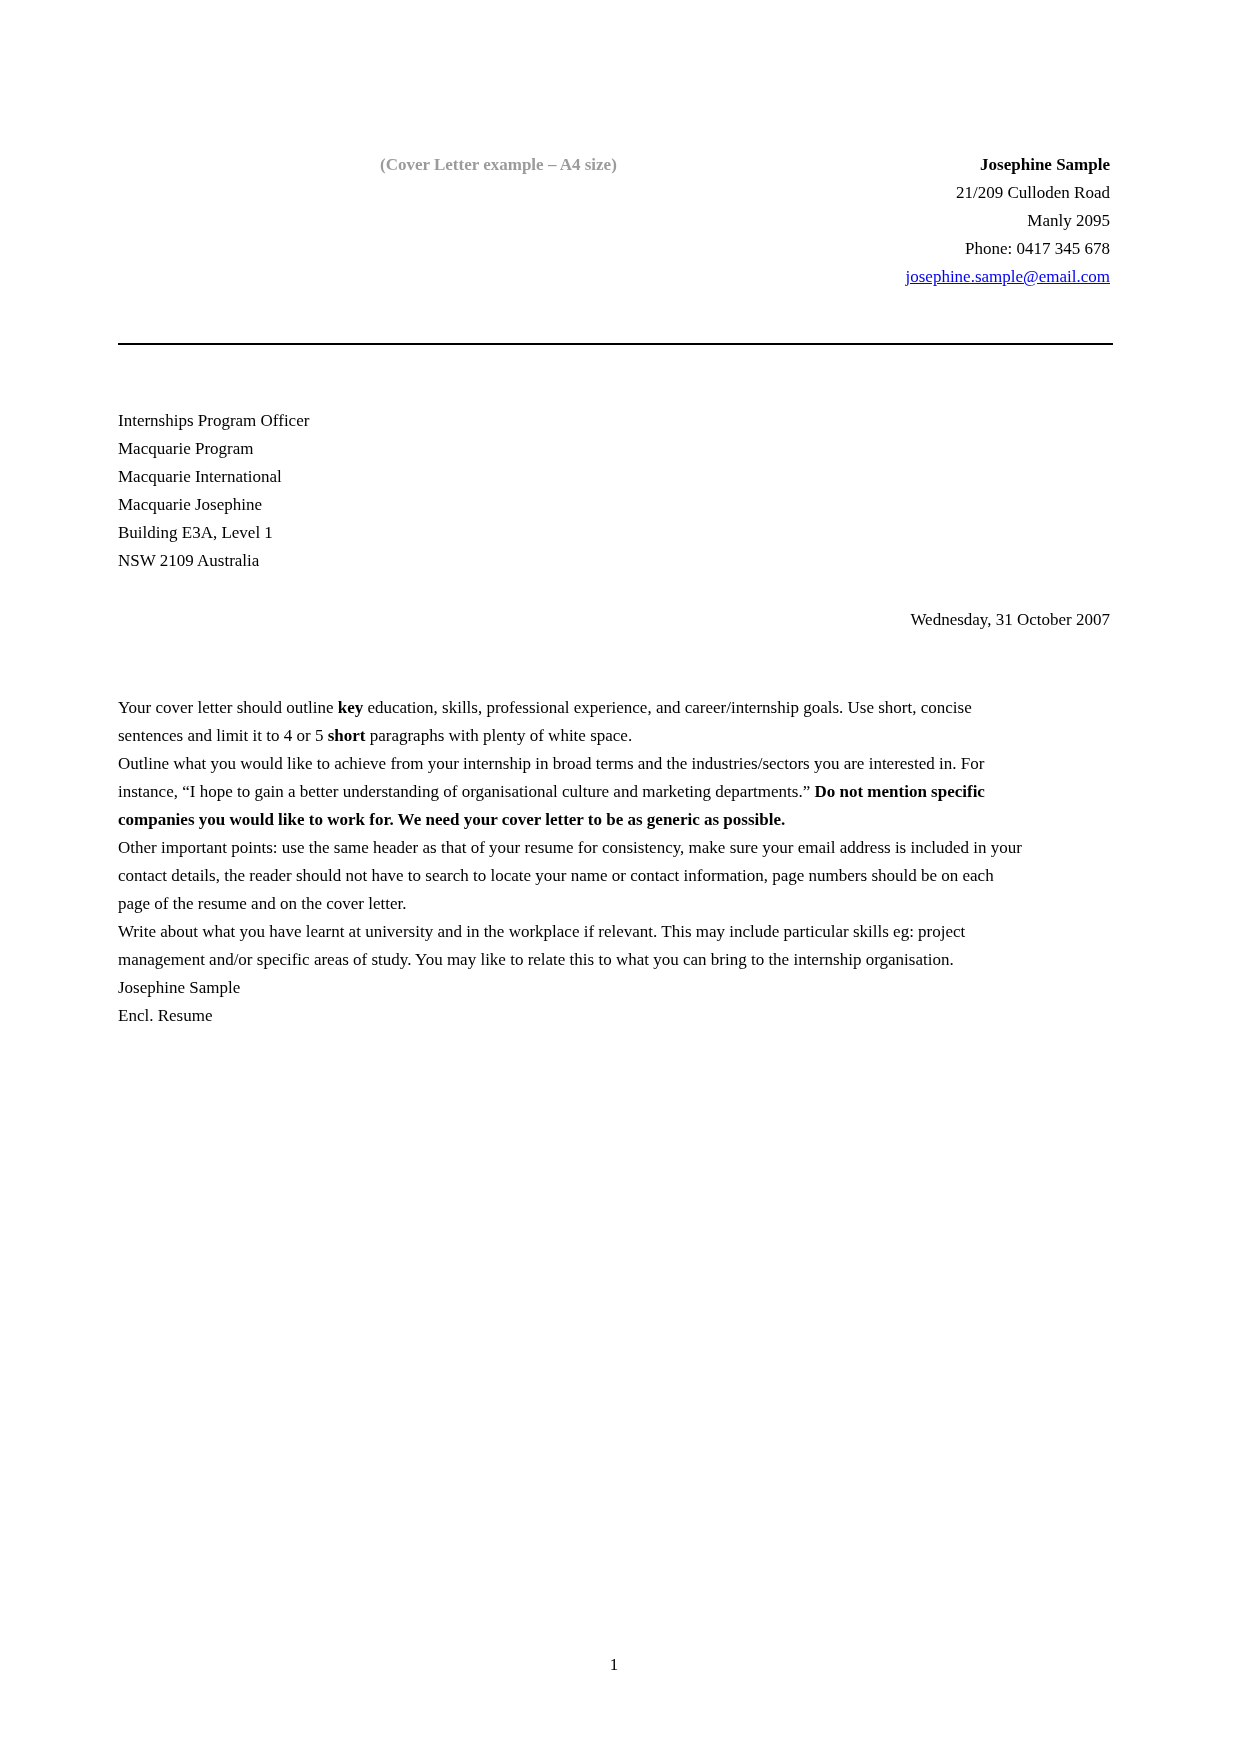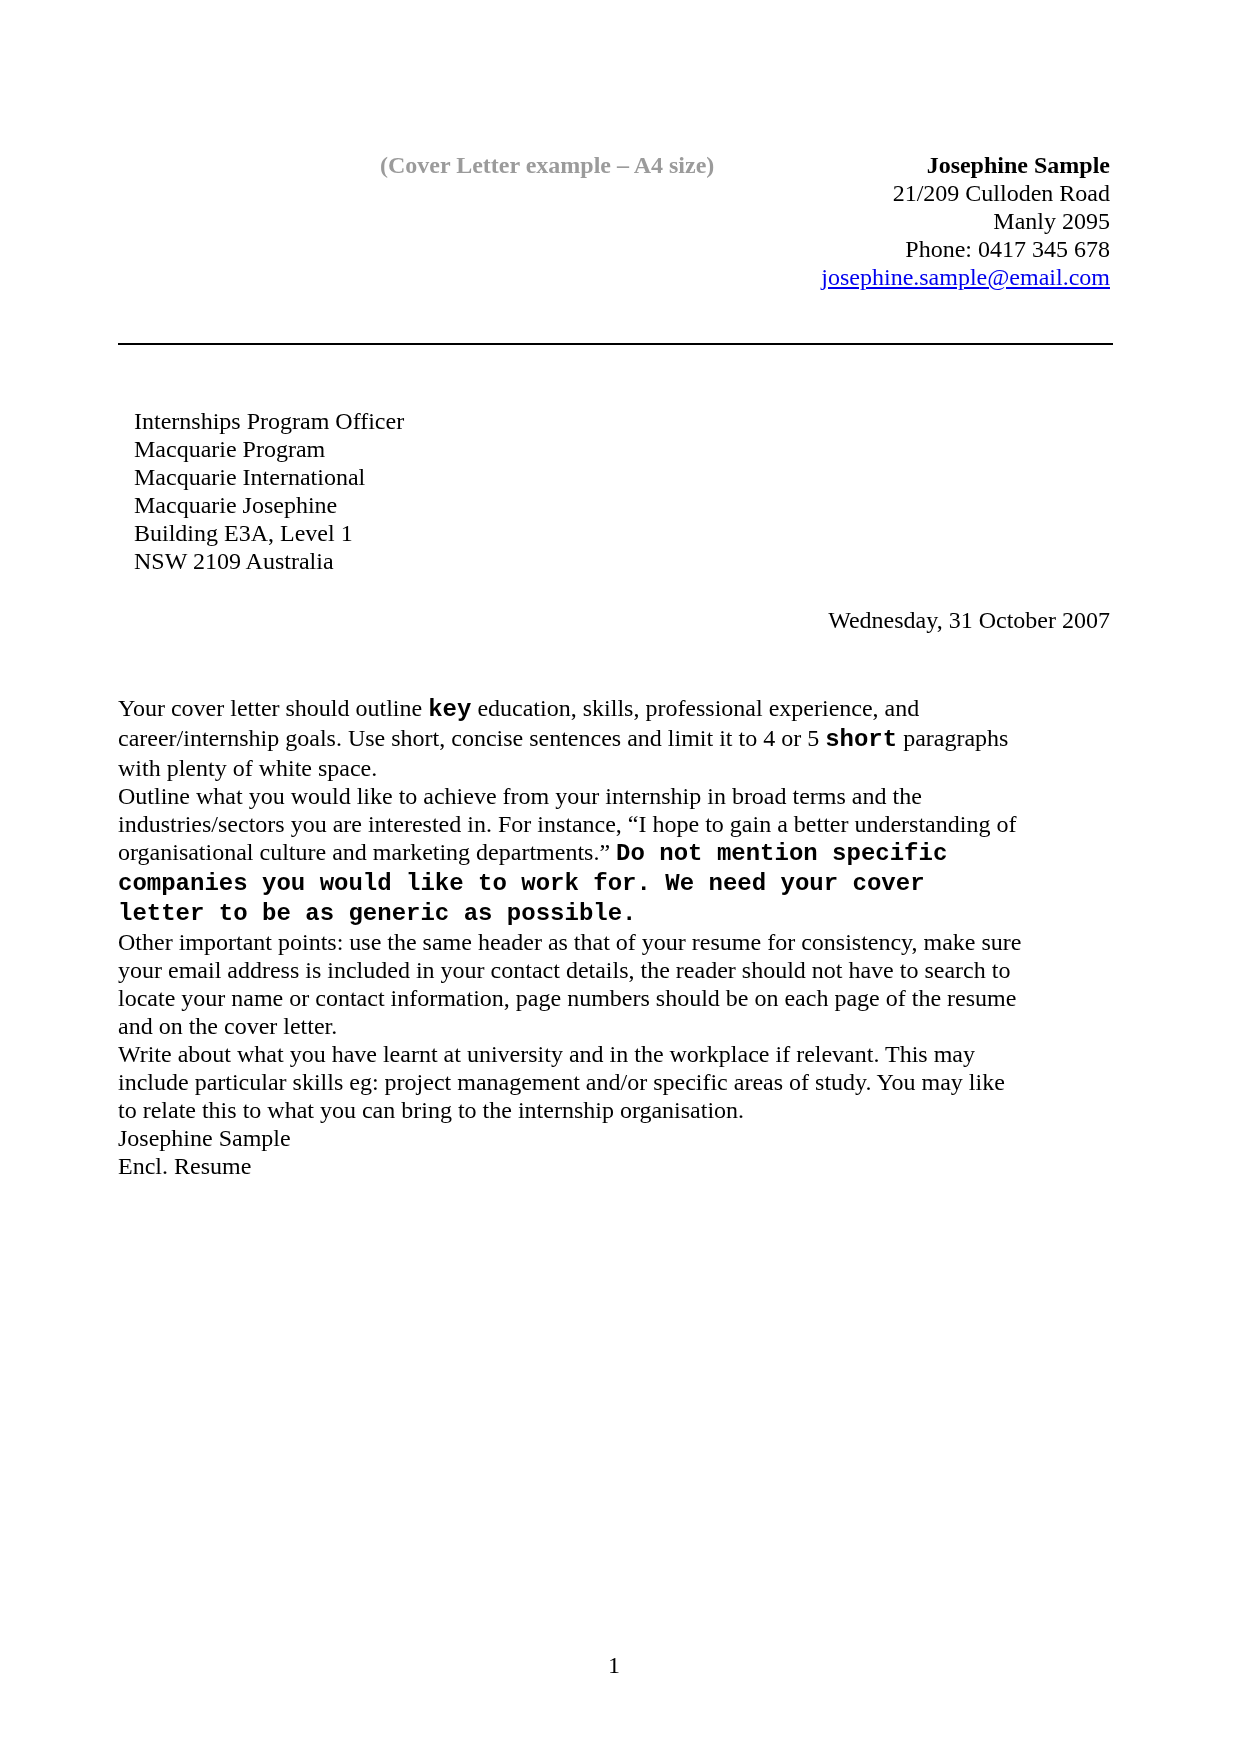--- a/index.html
+++ b/index.html
@@ -2,21 +2,21 @@
 <html style="--watermark-color: #9b9b9b; --link-color: #0000ee; --text-color: #000000; --page-bg: #ffffff;"><head>
 <meta charset="utf-8">
 <style>
   html, body { margin: 0; padding: 0; background: #ffffff; }
   .page {
     position: relative;
     width: 1240px;
     height: 1754px;
     background: var(--page-bg, #ffffff);
     font-family: "Liberation Serif", "DejaVu Serif", serif;
-    font-size: 24px;
+    font-size: 17px;
     line-height: 28px;
     color: var(--text-color, #000000);
     overflow: hidden;
   }
   .watermark {
     position: absolute;
     left: 380px;
     top: 151px;
     font-weight: bold;
     color: var(--watermark-color, #9b9b9b);
@@ -38,21 +38,21 @@
   .divider {
     position: absolute;
     left: 118px;
     top: 343px;
     width: 995px;
     height: 2px;
     background: #000000;
   }
   .recipient {
     position: absolute;
-    left: 134px;
+    left: 118px;
     top: 407px;
     white-space: nowrap;
   }
   .date-line {
     position: absolute;
     right: 130px;
     top: 606px;
     white-space: nowrap;
   }
   .letter-body {
@@ -62,21 +62,21 @@
     width: 905px;
   }
   .letter-body p { margin: 0; }
   .para-1 { margin-top: 31px; }
   .para-2 { margin-top: 29px; }
   .para-3 { margin-top: 33px; }
   .para-4 { margin-top: 32px; }
   .para-5 { margin-top: 31px; }
   .closing { margin-top: 58px; }
   .enclosure { margin-top: 87px; }
-  b, .bold { font-weight: bold; font-family: Liberation Mono, monospace; }
+  b, .bold { font-weight: bold; }
   .page-number {
     position: absolute;
     left: 118px;
     top: 1651px;
     width: 992px;
     text-align: center;
   }
 </style>
 </head>
 <body>

